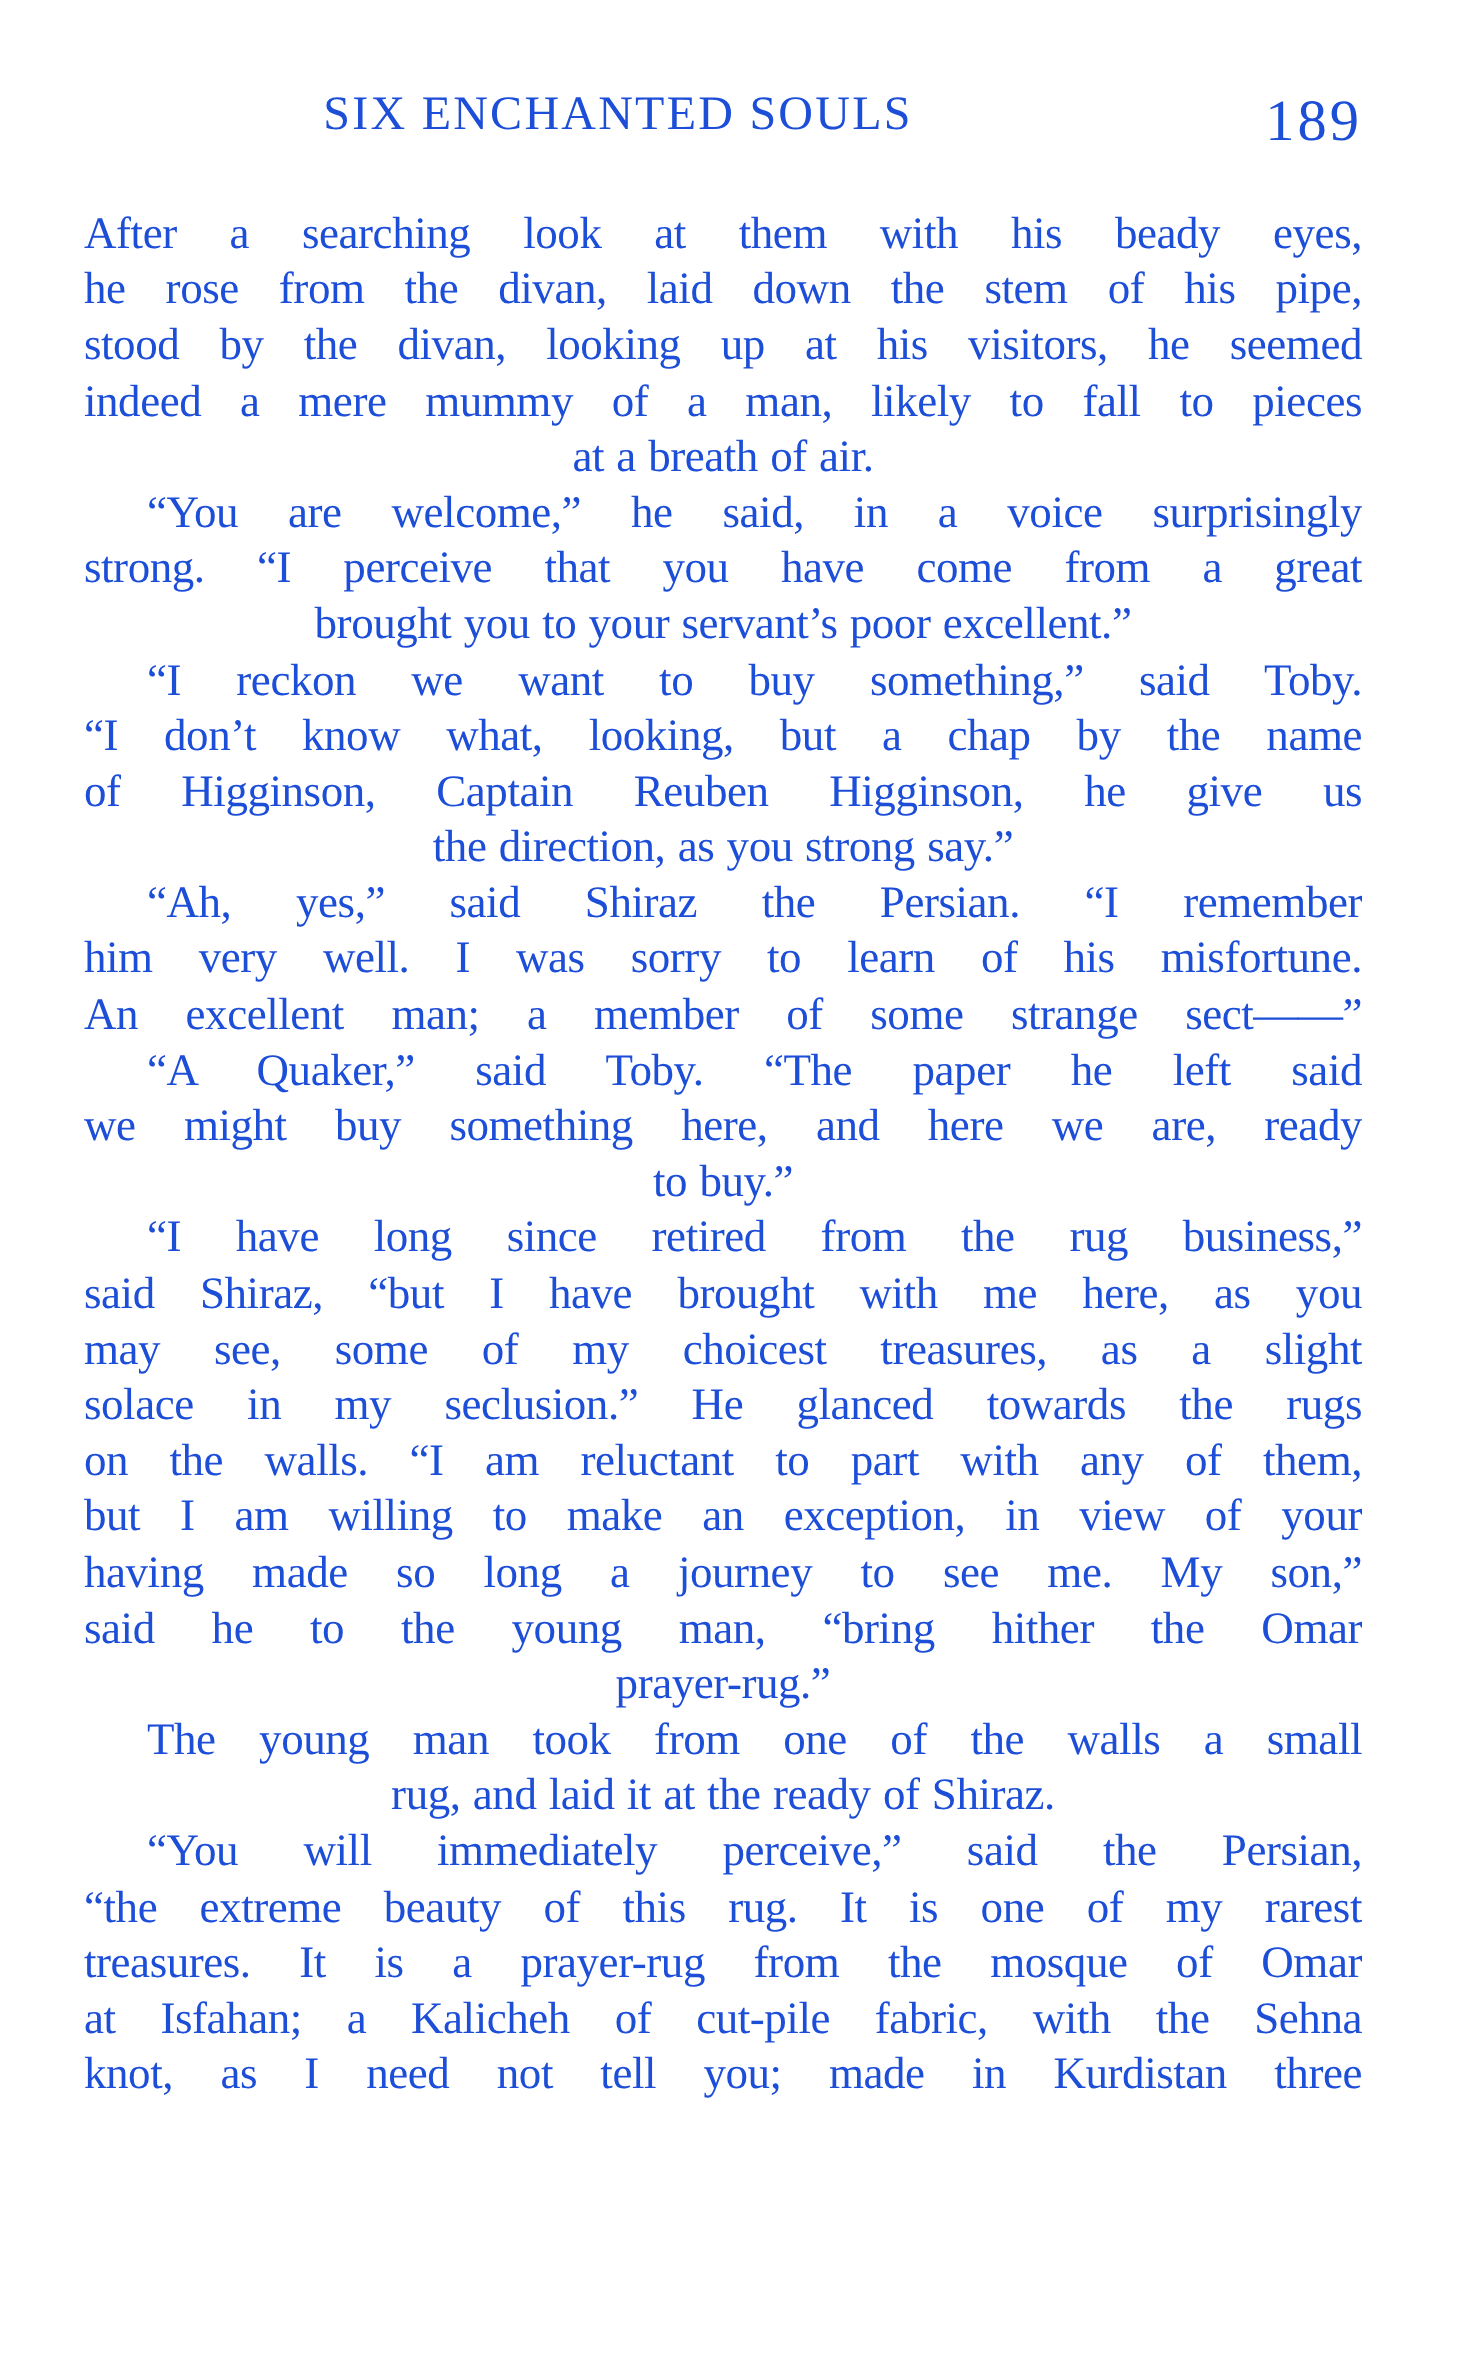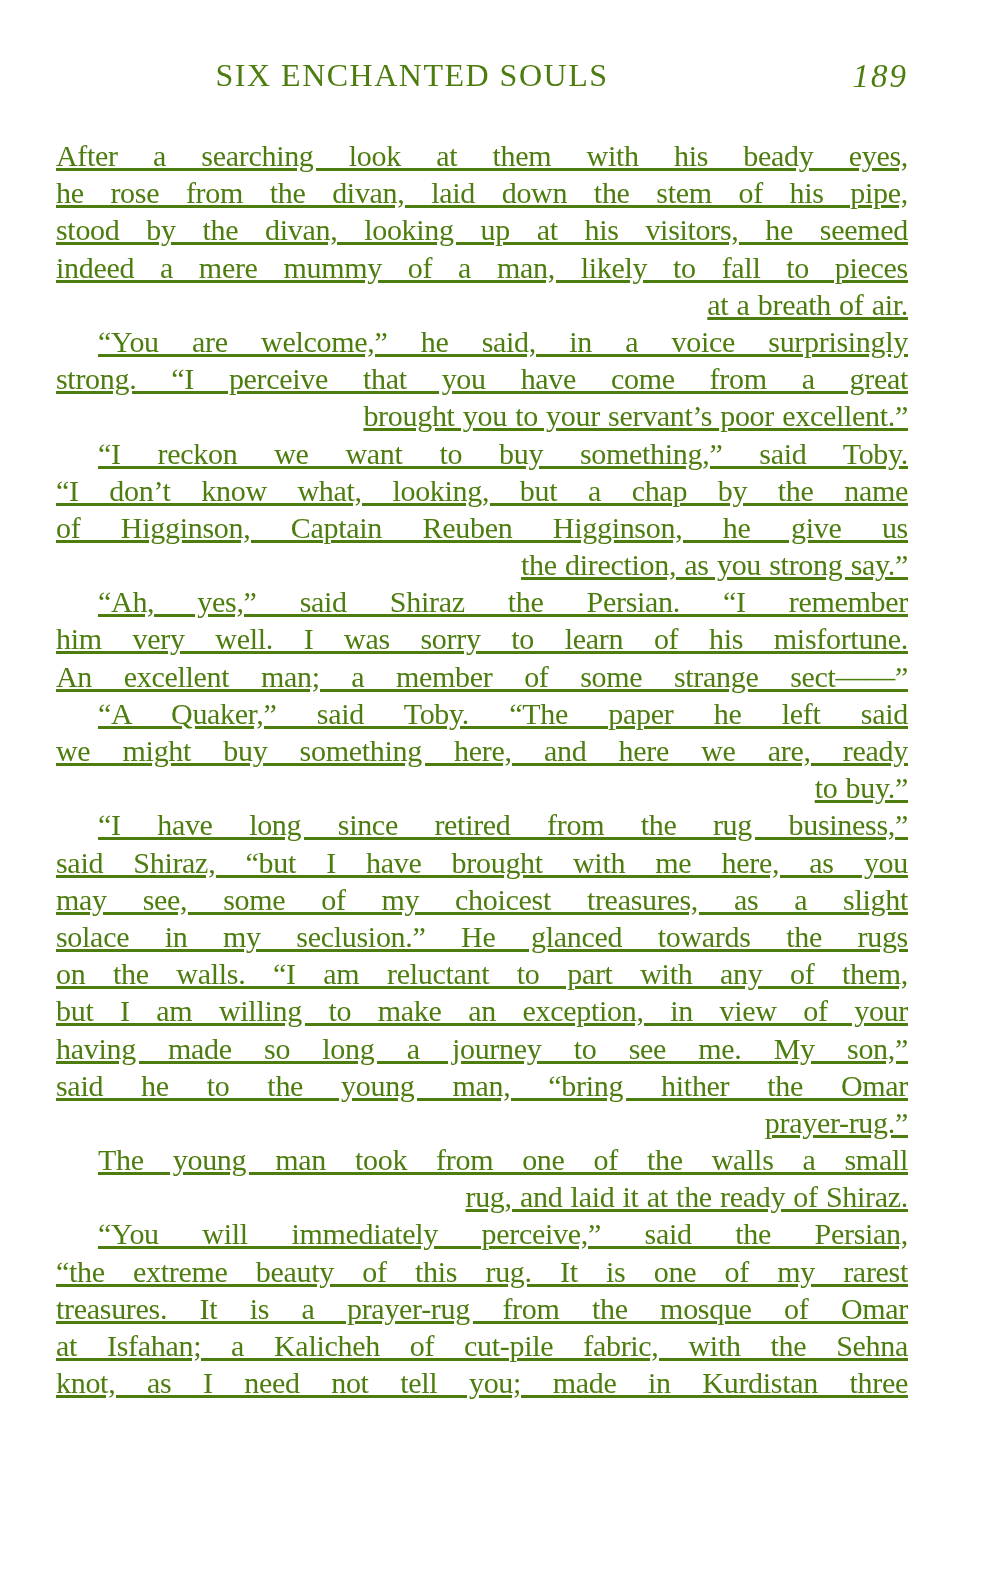--- a/index.html
+++ b/index.html
@@ -1,65 +1,63 @@
 <!DOCTYPE html>
 <html><head>
 <meta charset="utf-8">
 <style>
   html, body { margin: 0; padding: 0; background: #ffffff; }
   #page {
     position: relative;
     width: 982px;
     height: 1569px;
     background: #ffffff;
-    color: #4d7c0f;
+    color: #1d4ed8;
     font-family: "Liberation Serif", "DejaVu Serif", serif;
     overflow: hidden;
   }
   #running-title {
     position: absolute;
     top: 57px;
     left: 412px;
     transform: translateX(-50%);
     font-size: 32px;
     letter-spacing: 1.5px;
     white-space: nowrap;
     font-weight: normal;
   }
   #page-number {
     position: absolute;
     top: 58px;
     right: 74px;
-    font-size: 33px;
+    font-size: 39px;
     letter-spacing: 2px;
-    font-style: italic;
   }
   #page-body {
     position: absolute;
     top: 137px;
     left: 56px;
     width: 852px;
     font-size: 30px;
     letter-spacing: -0.3px;
     word-spacing: 1px;
   }
   .para { margin: 0; padding: 0; }
   .line {
     height: 37.2px;
     line-height: 37.2px;
     overflow: hidden;
     text-align: justify;
-    text-decoration: underline;
   }
   .line.just::after {
     content: "";
     display: inline-block;
     width: 100%;
   }
-  .line.plain { text-align: right; }
+  .line.plain { text-align: center; }
   .line.indent { text-indent: 42px; }
 </style>
 </head>
 <body>
 
 <div id="page">
   <div id="running-title">SIX ENCHANTED SOULS</div>
   <div id="page-number">189</div>
   <div id="page-body">
       <div class="para">

